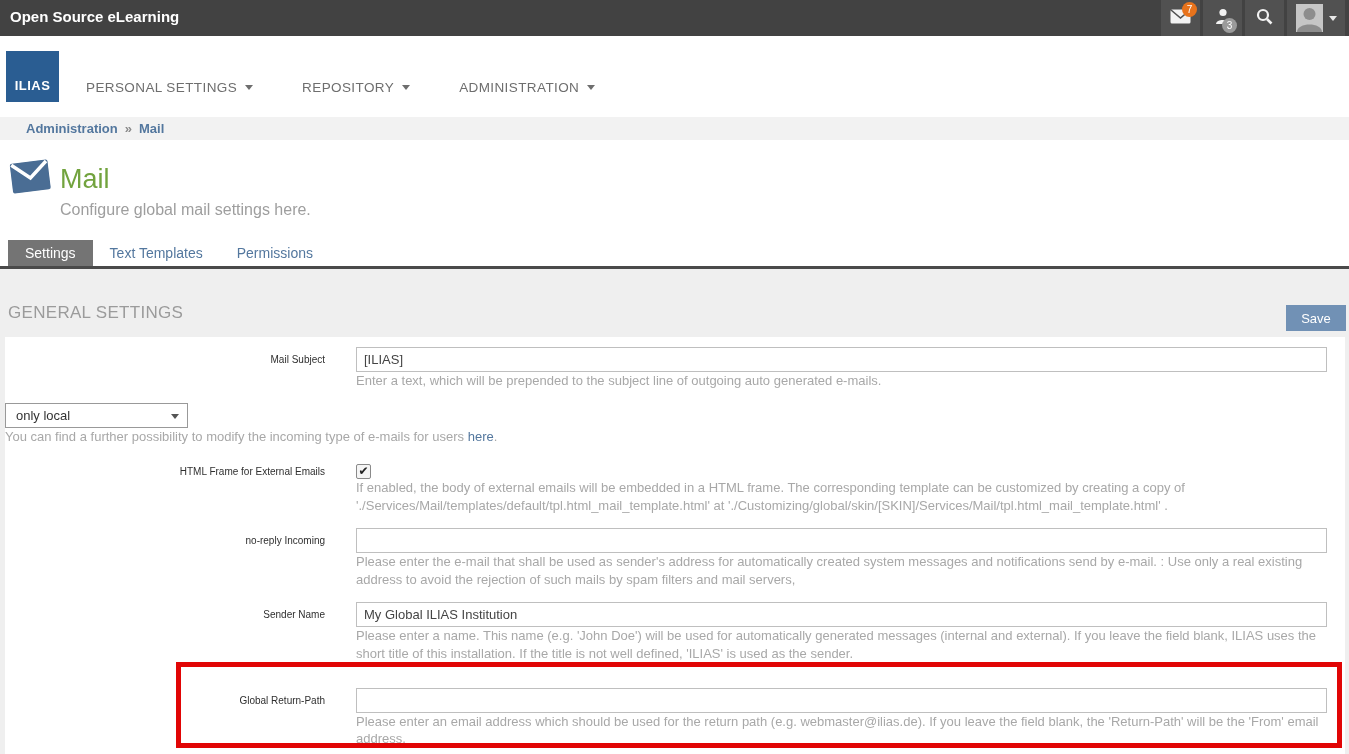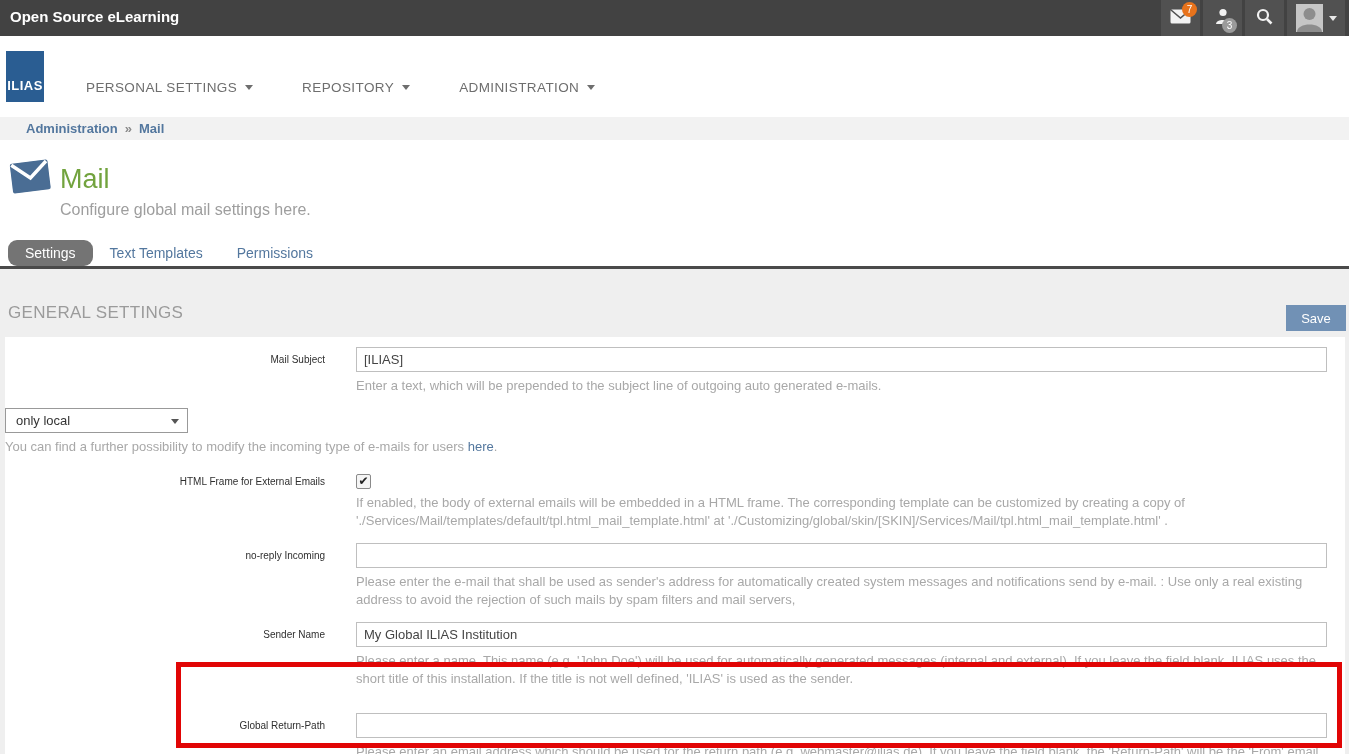--- a/index.html
+++ b/index.html
@@ -17,21 +17,21 @@
   .badge { position:absolute; border-radius:50%; color:#fff; font-size:10px; line-height:15px;
            width:15px; height:15px; text-align:center; }
   .badge-orange { background:var(--badge_orange,#e8731c); top:2px; right:3px; }
   .badge-gray { background:var(--badge_gray,#9a9a9a); bottom:3px; right:5px; }
   .avatar-box { width:27px; height:28px; background:#c6c6c6; overflow:hidden; }
   .caret-down-white { width:0; height:0; border-left:4px solid transparent; border-right:4px solid transparent;
            border-top:5px solid #e8e8e8; margin-left:6px; }
 
   
   .mainnav { position:relative; height:81px; background:#fff; }
-  .logo { position:absolute; left:6px; top:15px; width:38px; height:51px;
+  .logo { position:absolute; left:6px; top:15px; width:53px; height:51px;
           background:var(--logo_blue,#2a5d92); display:flex; align-items:flex-end; justify-content:center;
           cursor:pointer; }
   .logo span { color:#fff; font-weight:bold; font-size:13px; letter-spacing:.5px; padding-bottom:9px; }
   .nav-items { position:absolute; left:86px; top:44px; display:flex; gap:49px; }
   .nav-item { font-size:13.5px; color:#6e6e6e; letter-spacing:.4px; cursor:pointer;
               display:flex; align-items:center; }
   .caret-down-gray { width:0; height:0; border-left:4px solid transparent; border-right:4px solid transparent;
               border-top:5px solid #6e6e6e; margin-left:8px; }
 
   
@@ -42,38 +42,38 @@
 
   
   .titlebox { position:relative; height:100px; background:#fff; }
   .mail-logo { position:absolute; left:11px; top:21px; transform:rotate(-7deg); }
   .page-title { position:absolute; left:60px; top:24px; font-size:27px; color:var(--green,#72a33e); }
   .page-subtitle { position:absolute; left:60px; top:61px; font-size:16px; color:#9e9e9e; }
 
   
   .tabs { display:flex; padding-left:8px; border-bottom:3px solid #4a4a4a; background:#fff; }
   .tab { height:26px; line-height:26px; padding:0 17px; font-size:14px; color:var(--link,#53779e); cursor:pointer; }
-  .tab.active { background:var(--tab_active_bg,#747474); color:#fff;border-radius:9px; }
+  .tab.active { background:var(--tab_active_bg,#747474); color:#fff; }
 
   
   .content-area { background:#efefef; height:485px; }
   .section-band { position:relative; height:68px; }
   .section-title { position:absolute; left:8px; top:34px; font-size:17px; color:#9b9b9b; letter-spacing:.3px; }
   .save-btn { position:absolute; right:3px; top:36px; width:60px; height:26px; background:var(--save,#7191b5);
               color:#fff; font-size:13px; border:none; cursor:pointer; font-family:inherit; }
 
   .form-wrap { padding:0 4px 0 5px; }
   .form-container { background:#fff; min-height:417px; padding-top:6px; }
   .form-row { display:flex; padding:4px 0 9px; }
   .row-label { width:351px; padding-right:31px; text-align:right; font-size:10px; color:#2f2f2f;
                line-height:25px; flex-shrink:0; }
   .row-control { flex:1; padding-right:18px; }
   .text-input { width:100%; height:25px; border:1px solid #bfbfbf; padding:2px 7px; font-size:13px;
                 color:#444; font-family:inherit; background:#fff; }
-  .help { font-size:13px; color:#a8a8a8; margin-top:5px; line-height:1.38; }
+  .help { font-size:13px; color:#a8a8a8; line-height:1.38; }
   .help a { color:var(--link,#53779e); text-decoration:none; cursor:pointer; }
 
   .fake-select { position:relative; width:183px; height:25px; border:1px solid #999; background:#fff;
                  font-size:13px; color:#333; line-height:23px; padding:0 10px 0 10px; cursor:pointer; }
   .caret-down-dark { position:absolute; right:8px; top:10px; width:0; height:0;
                  border-left:4px solid transparent; border-right:4px solid transparent;
                  border-top:5px solid #555; }
 
   .checkbox { width:15px; height:15px; border:1px solid #8a8a8a; background:#f5f5f5; border-radius:2px;
               font-size:12px; line-height:13px; text-align:center; color:#222; cursor:pointer; margin-top:5px; }

